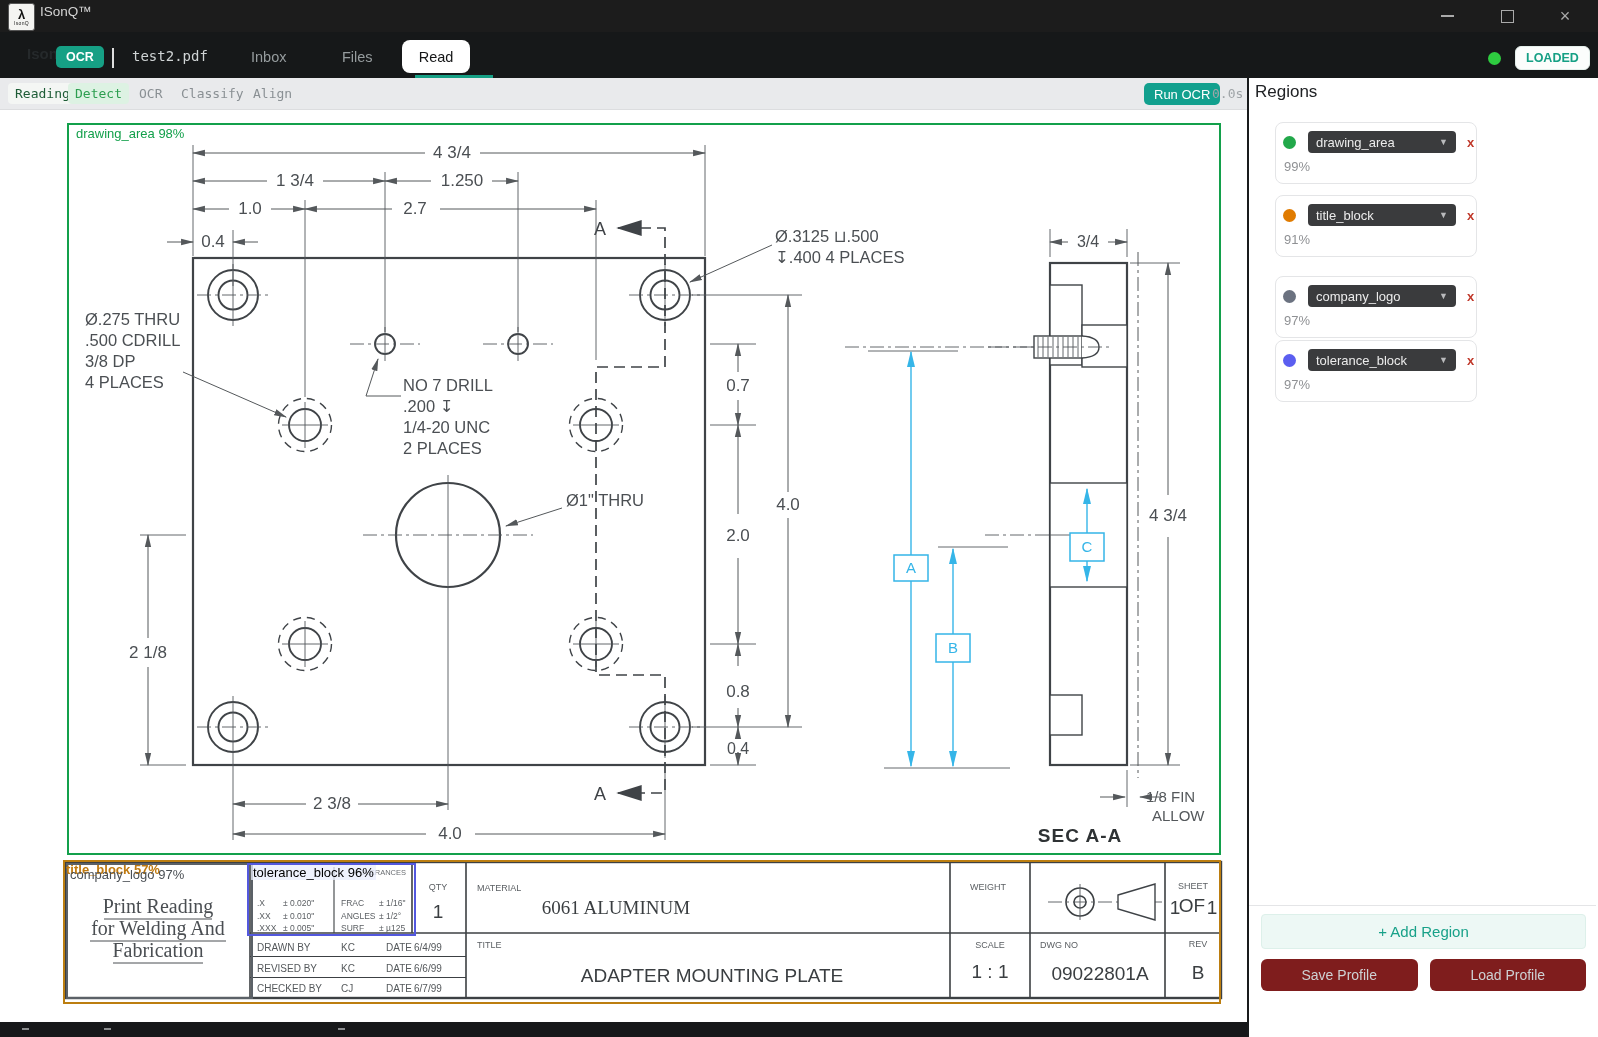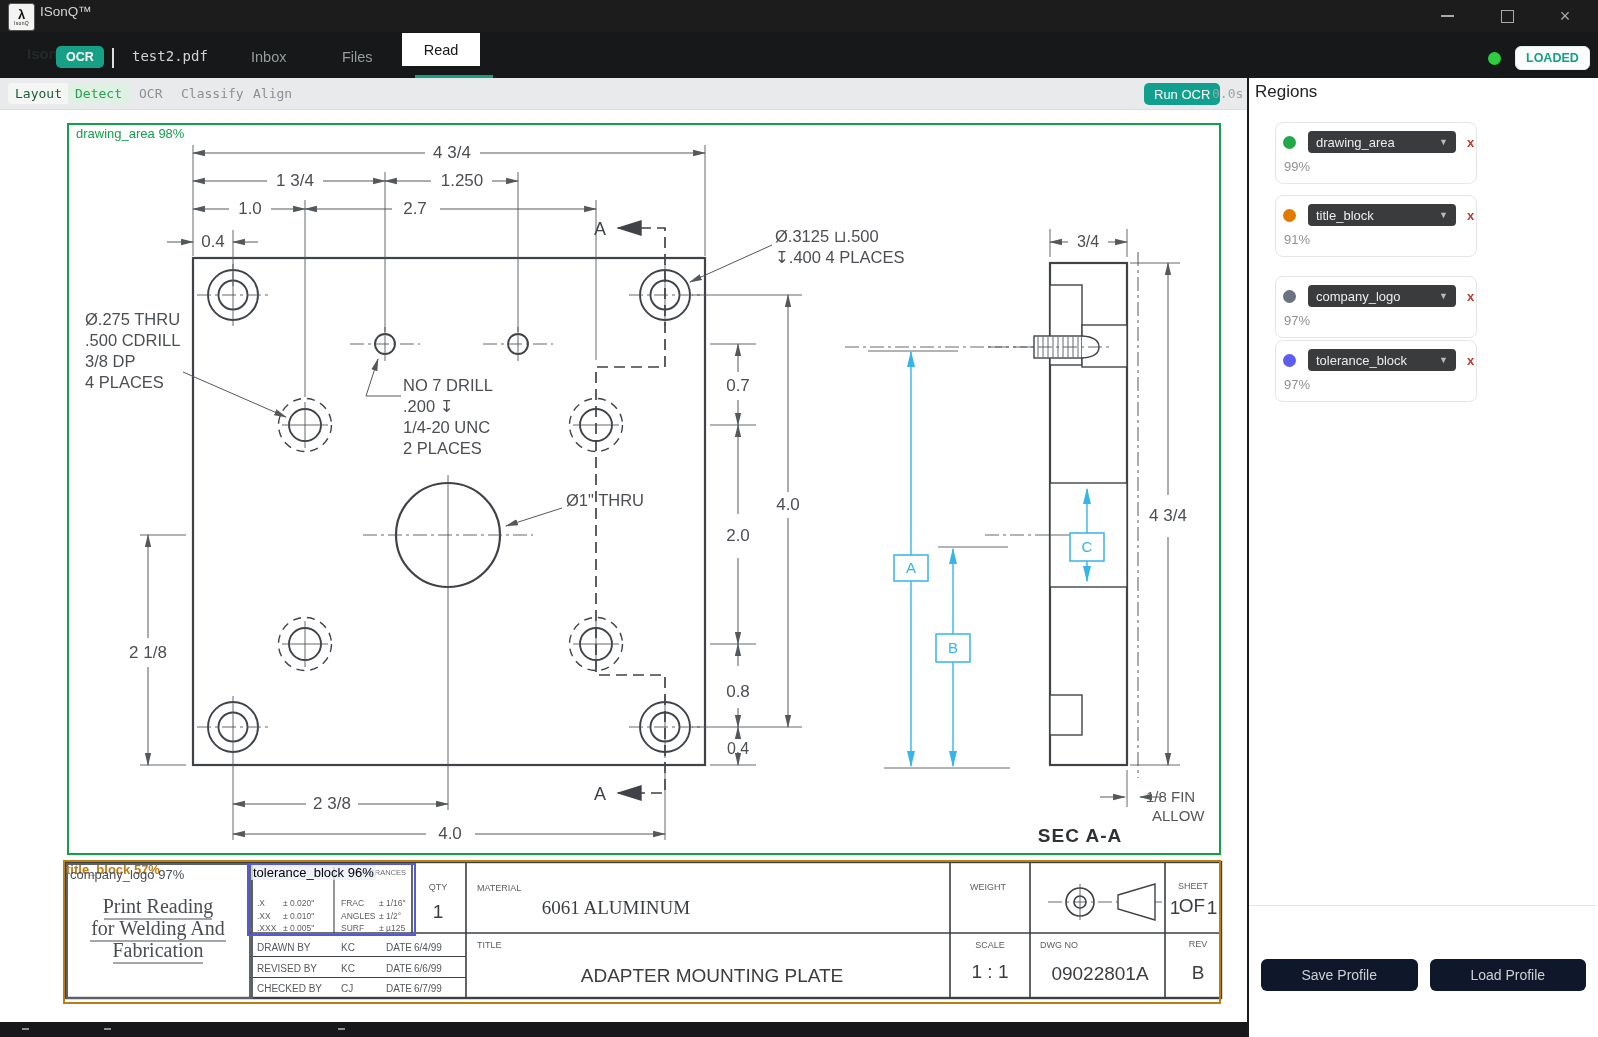--- a/index.html
+++ b/index.html
@@ -20,21 +20,21 @@
 
   
   .navbar{position:absolute;left:0;top:32px;width:1598px;height:46px;background:#161819}
   .ghost{position:absolute;left:27px;top:13px;font-size:15px;font-weight:bold;color:#25292b}
   .badge{position:absolute;left:56px;top:14px;background:#16a085;color:#fff;font-size:12.5px;font-weight:bold;
          padding:4px 10px;border-radius:5px}
   .nav-divider{position:absolute;left:112px;top:16px;width:2px;height:20px;background:#dedede}
   .file{position:absolute;left:132px;top:16px;font-family:"DejaVu Sans Mono",monospace;font-size:14px;color:#cfd3d4}
   .navitem{position:absolute;top:17px;font-size:14.5px;color:#969c9e}
   .nav-inbox{left:251px}.nav-files{left:342px}
-  .read-pill{position:absolute;left:402px;top:1px;width:78px;height:33px;background:#ffffff;border-radius:0;
+  .read-pill{position:absolute;left:402px;top:8px;width:68px;height:33px;background:#ffffff;border-radius:8px;
              color:#151617;font-size:14.5px;display:flex;align-items:center;justify-content:center}
   .read-underline{position:absolute;left:415px;top:43px;width:78px;height:3px;background:#16a085}
   .status-dot{position:absolute;left:1488px;top:20px;width:13px;height:13px;border-radius:50%;background:#2ecc40}
   .loaded{position:absolute;left:1515px;top:14px;height:22px;padding:0 10px;background:#fbfdfc;border:1px solid #e4efeb;
           border-radius:6px;color:#16a085;font-weight:bold;font-size:12.5px;display:flex;align-items:center}
 
   
   .toolbar{position:absolute;left:0;top:78px;width:1247px;height:32px;background:#e9eaec;border-bottom:1px solid #dcdddf;box-sizing:border-box}
   .step{position:absolute;top:5px;height:21px;display:flex;align-items:center;font-family:"DejaVu Sans Mono",monospace;
         font-size:13px;padding:0 7px;border-radius:4px}
@@ -103,21 +103,21 @@
   .dot{width:13px;height:13px;border-radius:50%;flex:none}
   .dd{margin-left:12px;width:148px;height:22px;background:#3a3b3d;border-radius:4px;color:#ececec;font-size:13px;
       display:flex;align-items:center;justify-content:space-between;padding:0 8px;box-sizing:border-box}
   .dd-caret{color:#b9babc;font-size:9px;margin-left:6px}
   .xbtn{margin-left:11px;color:#c0392b;font-size:13px;font-weight:bold;background:none;border:none;padding:0}
   .pct{margin:6px 0 0 8px;font-size:13px;color:#8f9194}
   .sep{position:absolute;left:0;top:827px;width:347px;height:1px;background:#e4e5e7}
   .add{position:absolute;left:12px;top:836px;width:325px;height:35px;background:#edf8f5;border:1px solid #ddf0ea;border-radius:4px;
        color:#18a189;font-size:15px;display:flex;align-items:center;justify-content:center}
   .pbtns{position:absolute;left:12px;top:881px;width:325px;display:flex;gap:12px}
-  .pbtn{flex:1;height:32px;background:#0f172a;border:none;border-radius:6px;color:#ced1d3;font-size:14px;
+  .pbtn{flex:1;height:32px;background:#7f1d1d;border:none;border-radius:6px;color:#ced1d3;font-size:14px;
         display:flex;align-items:center;justify-content:center}
 </style>
 </head>
 <body>
 
 <div class="win">
 
   <div class="titlebar">
     <div class="logo">
       <span class="logo-glyph">λ</span>
@@ -142,21 +142,21 @@
     <span class="file">test2.pdf</span>
     <span class="navitem nav-inbox">Inbox</span>
     <span class="navitem nav-files">Files</span>
     <div class="read-pill">Read</div>
     <div class="read-underline"></div>
     <span class="status-dot"></span>
     <span class="loaded">LOADED</span>
   </div>
 
   <div class="toolbar">
-    <span class="step s0">Layout</span>
+    <span class="step s0">Reading</span>
     <span class="step s1">Detect</span>
     <span class="step s2">OCR</span>
     <span class="step s3">Classify</span>
     <span class="step s4">Align</span>
     <button class="run">Run OCR</button>
     <span class="time">0.0s</span>
   </div>
 
   <div class="canvas">
     <svg width="1247" height="912" viewBox="0 0 1247 912">
@@ -492,19 +492,20 @@
         <div class="dd">
           <span>tolerance_block</span>
           <span class="dd-caret">▼</span>
         </div>
         <button class="xbtn">x</button>
       </div>
       <div class="pct">97%</div>
     </div>
 
     <div class="sep"></div>
+    <button class="add">+ Add Region</button>
     <div class="pbtns">
       <button class="pbtn">Save Profile</button>
       <button class="pbtn">Load Profile</button>
     </div>
   </aside>
 
 </div>
 
 </body></html>

